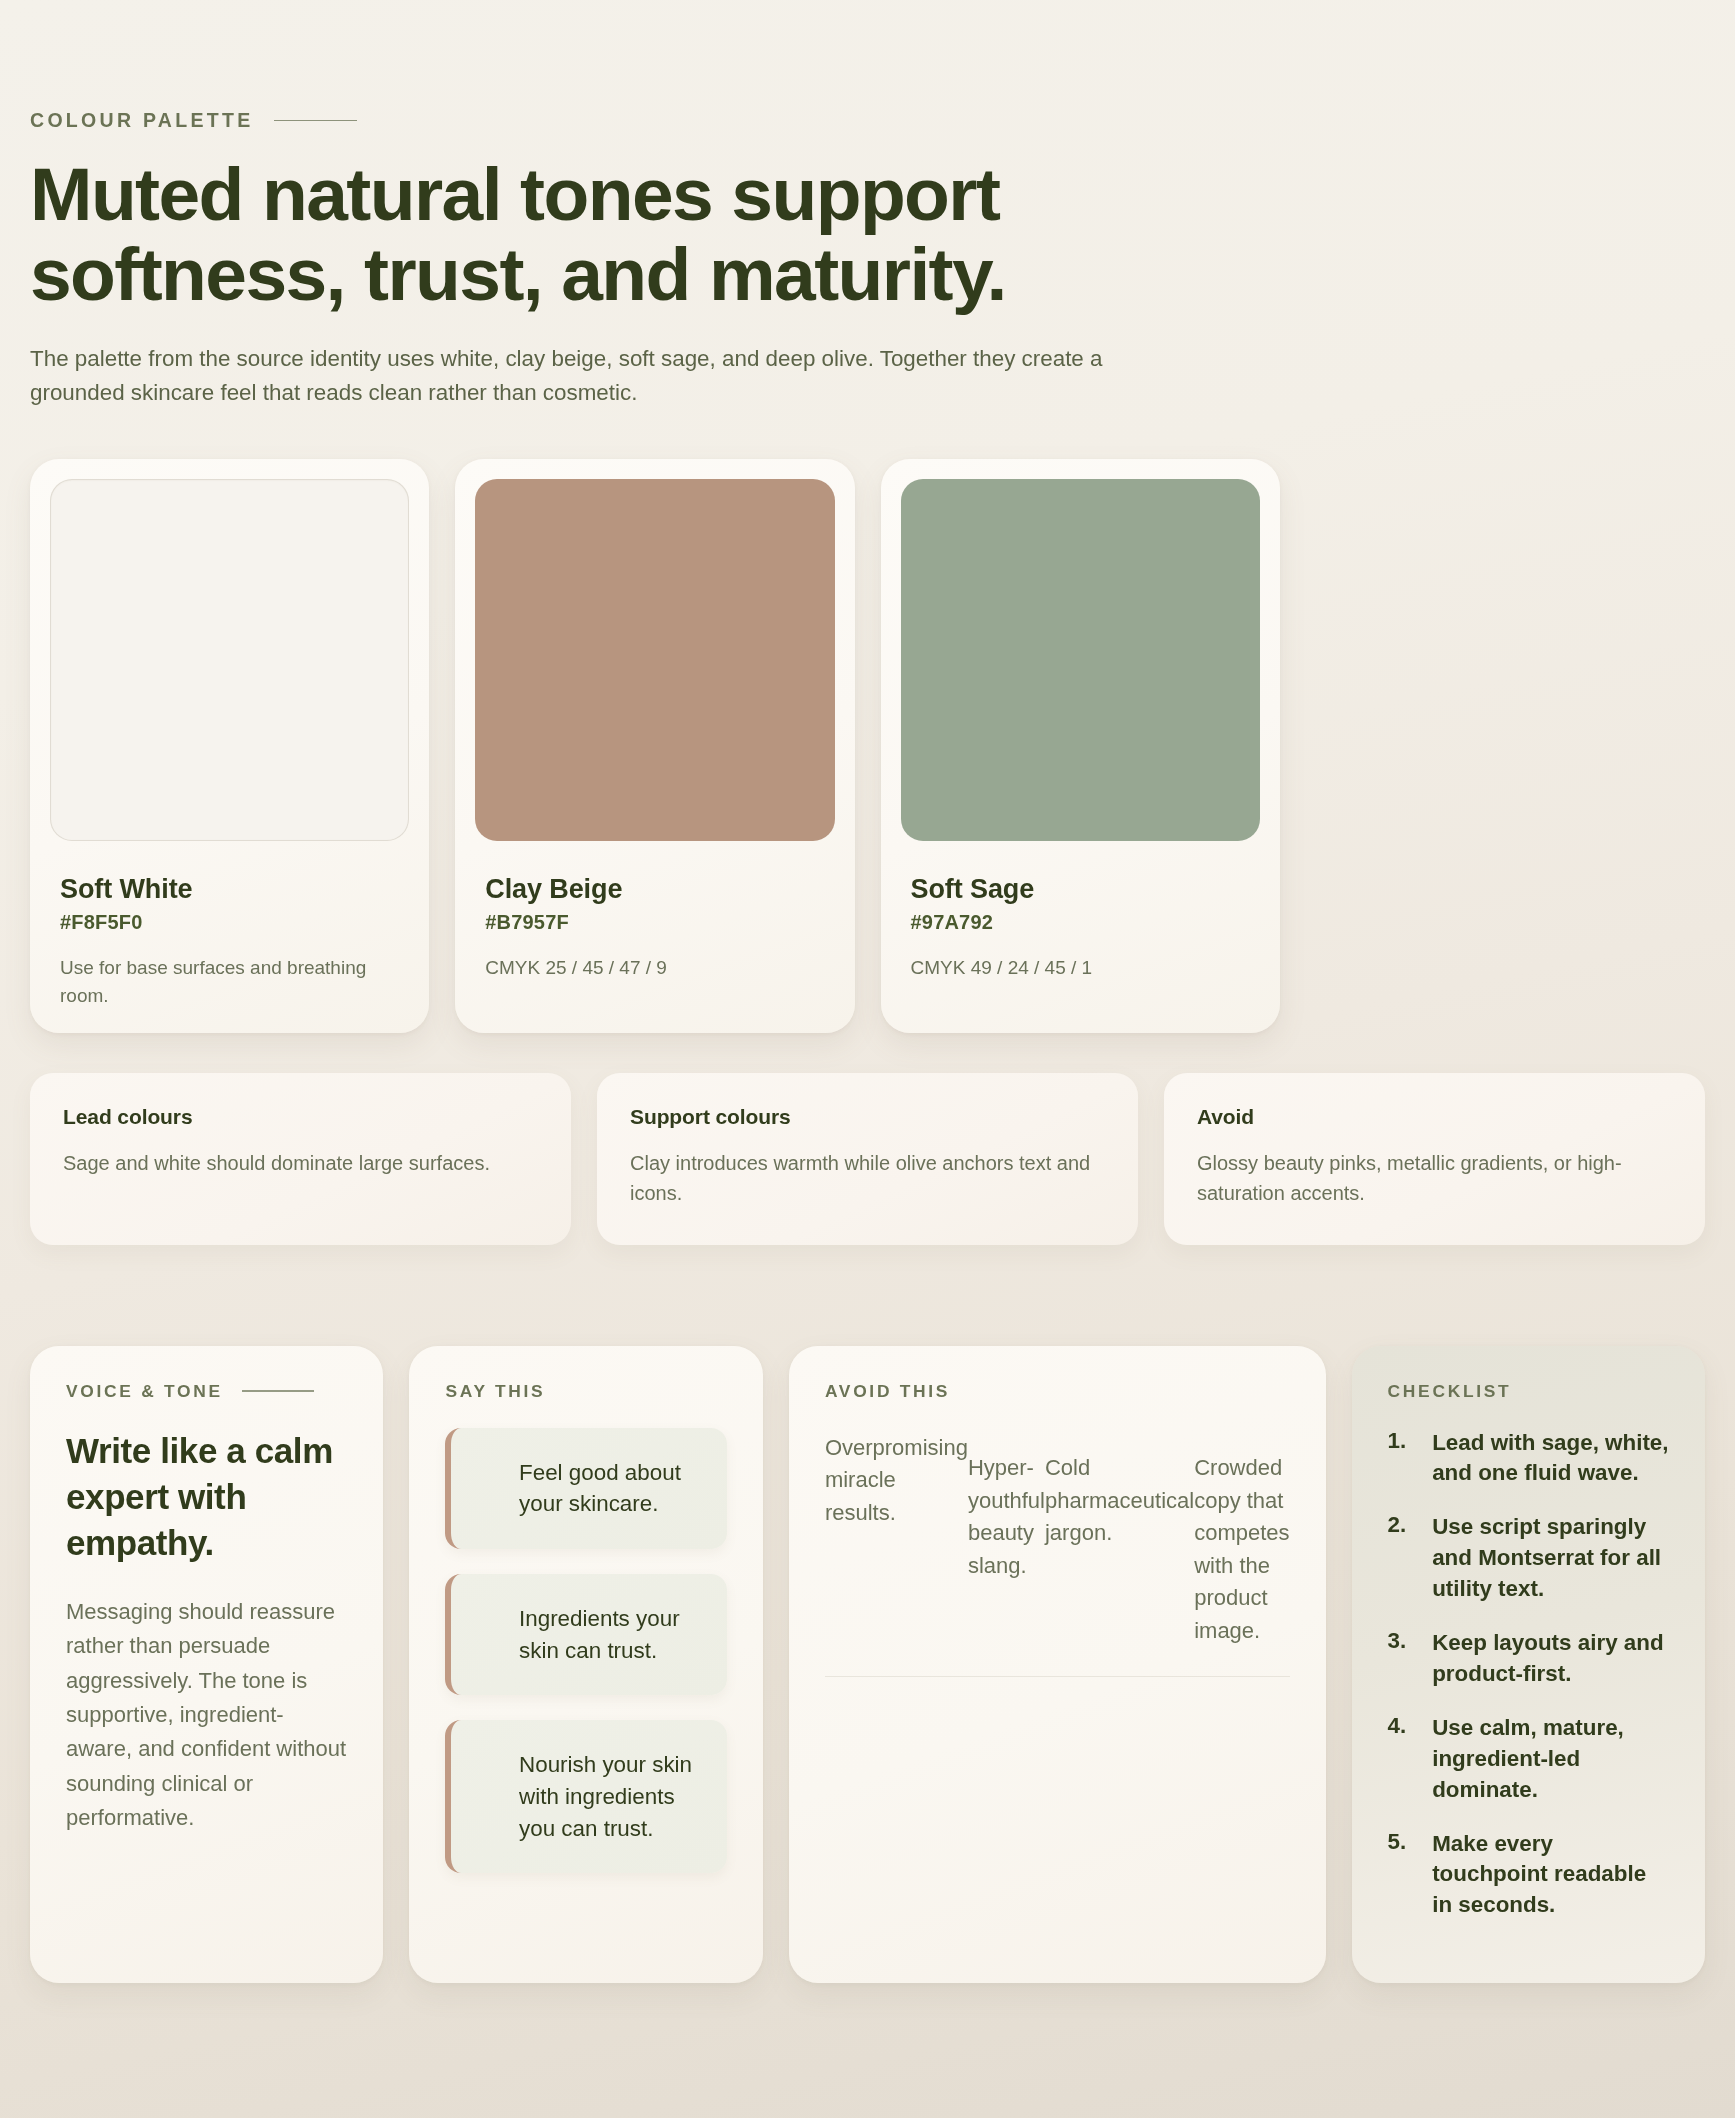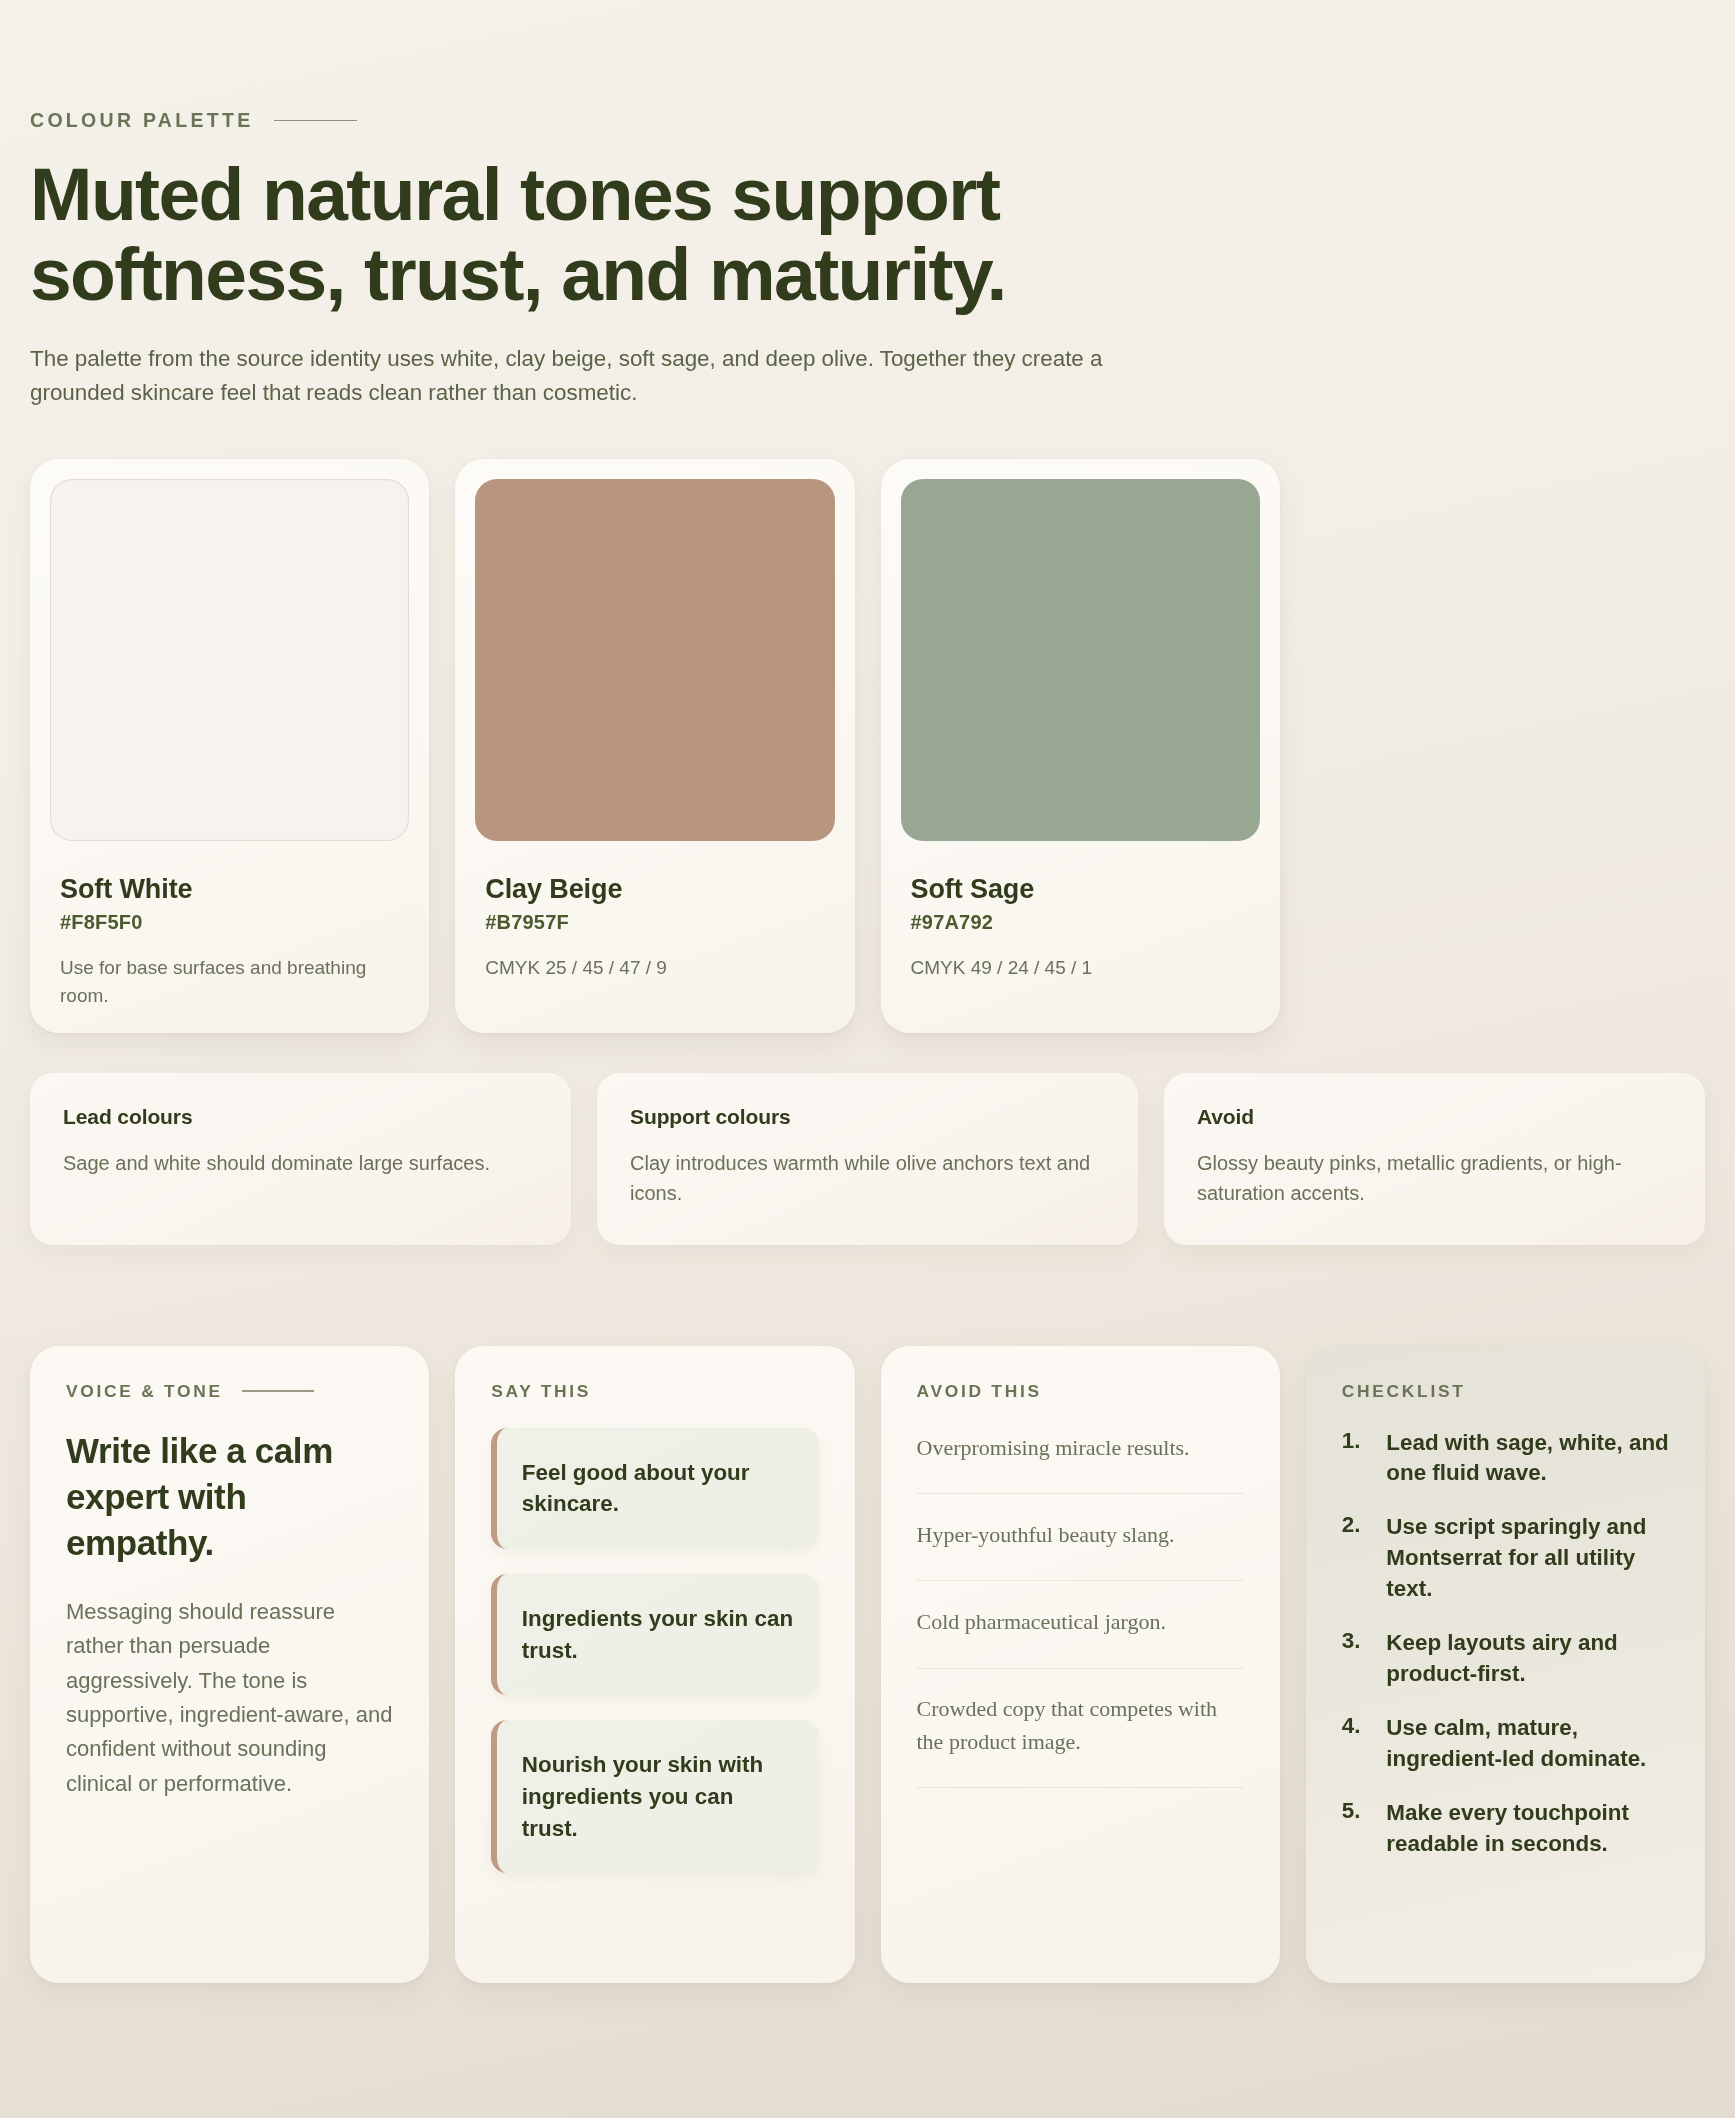--- a/index.html
+++ b/index.html
@@ -104,24 +104,24 @@
   
   .chip-list{display:flex;flex-direction:column;gap:24.6px;}
   .chip{
     position:relative;
     background:linear-gradient(150deg,#EFF0E7 0%,#EDEEE4 100%);
     border-radius:16px;
     border-left:6.5px solid #C09A84;
     padding:29px 24.6px 29px 24.6px;
     box-shadow:0 4.3px 11.6px rgba(124,110,86,.07);
   }
-  .chip-text{font-size:22.4px;line-height:1.42;font-weight:700;color:#313C1C;}
-
-  
-  .avoid-list{display:flex;flex-direction:column;font-family:Liberation Serif, serif;}
+  .chip-text{font-size:22.4px;line-height:1.42;font-weight:400;color:#313C1C;margin-left:43px;}
+
+  
+  .avoid-list{display:flex;flex-direction:row;}
   .avoid-item{
     font-size:22px;line-height:1.48;color:#6A7159;
     padding:24.6px 0 29px 0;
     border-bottom:1.4px solid rgba(150,142,120,.17);
   }
   .avoid-item:first-child{padding-top:4.3px;}
 
   
   .check-list{display:flex;flex-direction:column;gap:23px;counter-reset:cl;}
   .check-item{display:flex;gap:11.6px;}

